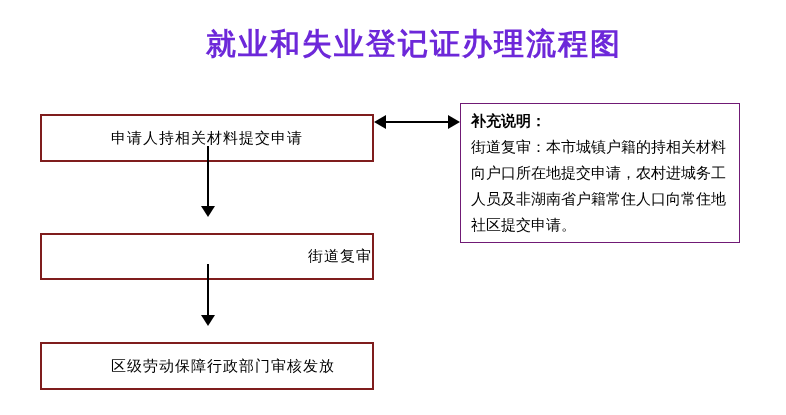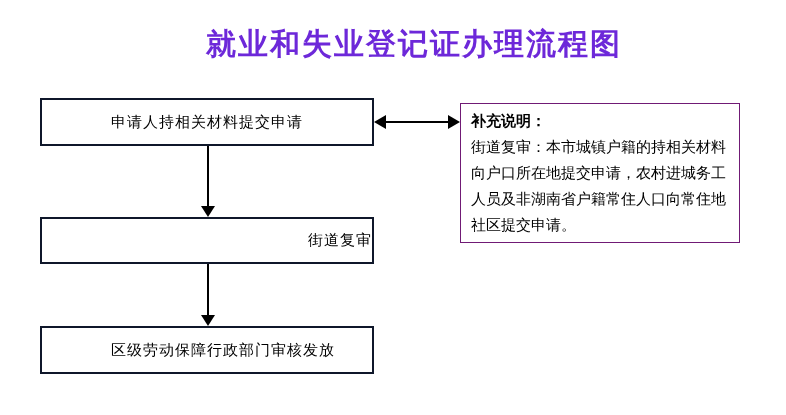--- a/index.html
+++ b/index.html
@@ -23,29 +23,30 @@
     font-size:30px;
     font-weight:bold;
     color:#6d28d9;
     letter-spacing:2px;
   }
   .flow-box{
     position:absolute;
     left:40px;
     width:334px;
     height:48px;
-    border:2px solid #0f172a;
+    border:2px solid #7f1d1d;
     box-sizing:border-box;
     background:#ffffff;
     display:flex;
     align-items:center;
     justify-content:center;
     font-size:15px;
     color:#000000;
     letter-spacing:1px;
+    margin-top:16px;
   }
   .box-1{top:98px;}
   .box-2{top:217px;height:47px;justify-content:flex-end;}
   .box-3{top:326px;padding-left:32px;}
   .note-box{
     position:absolute;
     left:460px;
     top:103px;
     width:280px;
     height:140px;

